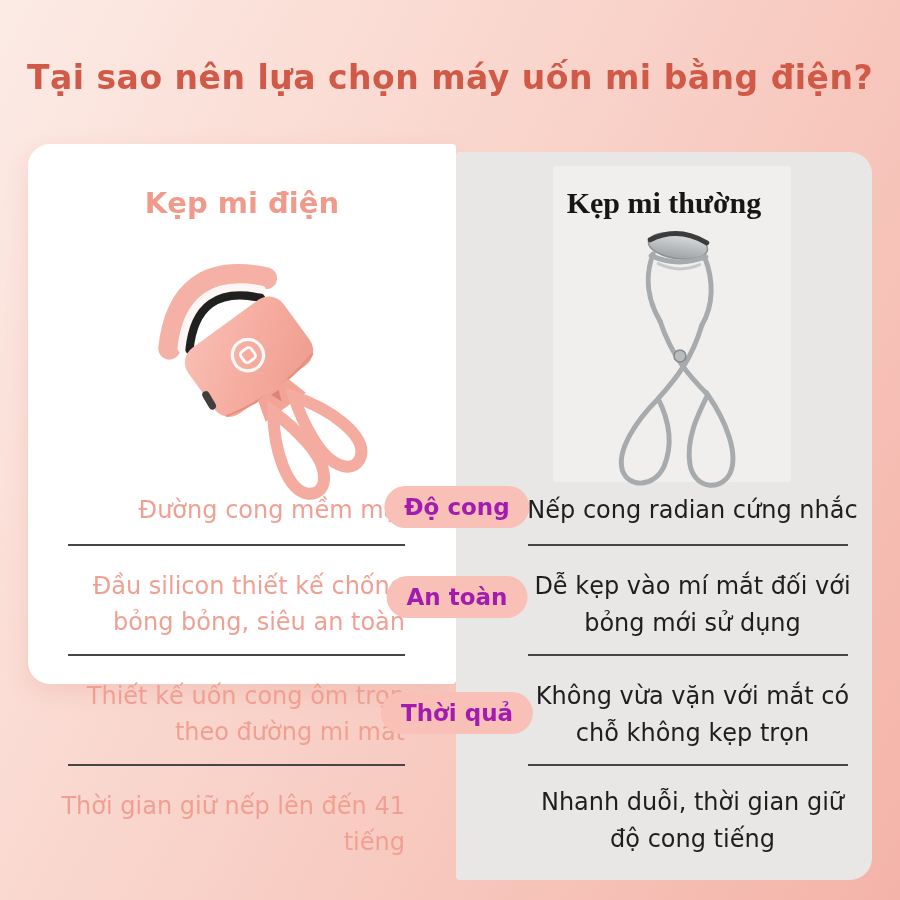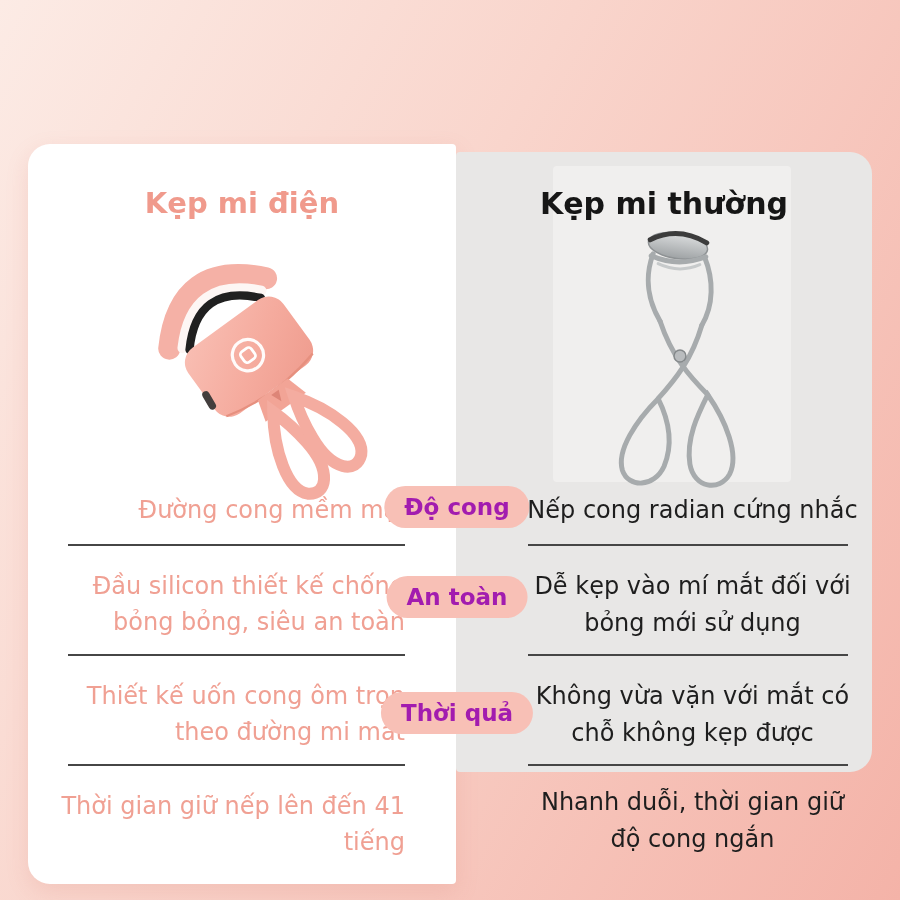--- a/index.html
+++ b/index.html
@@ -5,29 +5,30 @@
   html,body{margin:0;padding:0;}
   body{font-family:"DejaVu Sans","Liberation Sans",sans-serif;}
   .stage{
     position:relative;width:900px;height:900px;overflow:hidden;
     background:linear-gradient(118deg,#fcebe5 0%,#f9d5cc 42%,#f4b3a8 100%);
   }
   .title{
     position:absolute;top:58px;left:0;width:900px;text-align:center;
     font-size:33px;font-weight:700;color:#d15947;letter-spacing:.5px;
   }
-  .panel{position:absolute;top:144px;height:740px;}
+  .panel{position:absolute;top:144px;height:540px;}
   .panel.left{
     left:28px;width:428px;background:#ffffff;
     border-radius:22px 4px 4px 22px;
     box-shadow:0 8px 22px rgba(215,120,110,.18);
   }
   .panel.right{
-    left:456px;top:152px;width:416px;height:620px;background:#e8e7e6;
+    left:456px;top:152px;width:416px;height:728px;background:#e8e7e6;
     border-radius:4px 22px 22px 4px;
+    font-family:Liberation Serif, serif;
   }
   .photo-bg{
     position:absolute;left:97px;top:14px;width:238px;height:316px;
     background:#f0efee;border-radius:4px;
   }
   .col-header{position:absolute;width:100%;text-align:center;}
   .col-header.electric{top:42px;font-size:29px;font-weight:600;color:#f09a8c;}
   .col-header.manual{top:34px;font-size:30px;font-weight:700;color:#161616;}
   .product-svg{position:absolute;}
   .svg-electric{left:75px;top:212px;width:340px;height:300px;overflow:visible;}
@@ -51,20 +52,21 @@
   .divider.dr{left:528px;width:320px;}
   .r1t{top:492px}.r2t{top:568px}.r3t{top:678px}.r4t{top:788px}.r4tr{top:784px}
   .b1{top:486px}.b2{top:576px}.b3{top:692px}.b4{top:802px}
   .d1{top:544px}.d2{top:654px}.d3{top:764px}
 </style>
 </head>
 <body>
 
 <div class="stage">
 
+  <div class="title">Tại sao nên lựa chọn máy uốn mi bằng điện?</div>
 
   <div class="panel left">
     <div class="col-header electric">Kẹp mi điện</div>
   </div>
 
   <div class="panel right">
     <div class="photo-bg"></div>
     <div class="col-header manual">Kẹp mi thường</div>
   </div>
 
@@ -129,20 +131,20 @@
   <div class="divider dr d1"></div>
 
   <div class="row-left r2t">Đầu silicon thiết kế chống bỏng bỏng, siêu an toàn</div>
   <div class="badge b2">An toàn</div>
   <div class="row-right r2t">Dễ kẹp vào mí mắt đối với bỏng mới sử dụng</div>
   <div class="divider dl d2"></div>
   <div class="divider dr d2"></div>
 
   <div class="row-left r3t">Thiết kế uốn cong ôm trọn theo đường mi mắt</div>
   <div class="badge b3">Thời quả</div>
-  <div class="row-right r3t">Không vừa vặn với mắt có chỗ không kẹp được</div>
+  <div class="row-right r3t">Không vừa vặn với mắt có chỗ không kẹp trọn</div>
   <div class="divider dl d3"></div>
   <div class="divider dr d3"></div>
 
   <div class="row-left r4t">Thời gian giữ nếp lên đến 41 tiếng</div>
-  <div class="row-right r4tr">Nhanh duỗi, thời gian giữ độ cong ngắn</div>
+  <div class="row-right r4tr">Nhanh duỗi, thời gian giữ độ cong tiếng</div>
 
 </div>
 
 </body></html>

